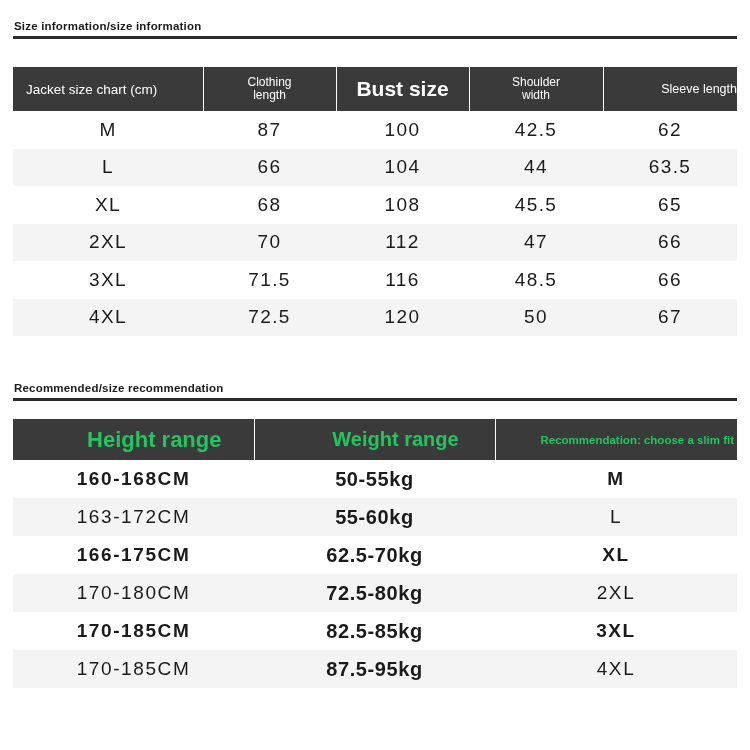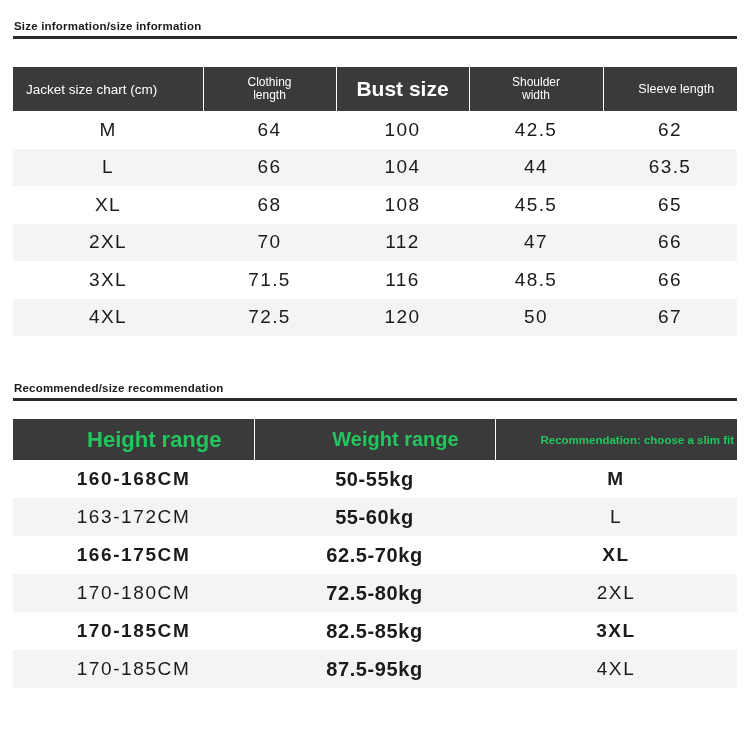--- a/index.html
+++ b/index.html
@@ -58,21 +58,21 @@
     vertical-align: middle;
     text-align: center;
     font-weight: 400;
     border-right: 1px solid #ffffff;
   }
   .t1 thead th:last-child { border-right: none; }
   .t1 .th-label   { font-size: 13.5px; text-align: left; padding-left: 13px; }
   .t1 .th-small   { font-size: 12px; line-height: 13px; }
   .t1 .th-big     { font-size: 21px; font-weight: 700; }
   .t1 .th-plain   { font-size: 12.5px; }
-  .t1 .th-left-pad{ text-align: center; padding-left: 12px; }
+  .t1 .th-left-pad{ text-align: right; padding-left: 12px; }
 
   .t1 tbody td {
     height: 37.5px;
     text-align: center;
     vertical-align: middle;
     font-size: 19px;
     letter-spacing: 1.4px;
     color: #1b1b1b;
     font-weight: 400;
   }
@@ -140,21 +140,21 @@
         <th class="th-small">
           <div>Shoulder</div>
           <div>width</div>
         </th>
         <th class="th-plain th-left-pad">Sleeve length</th>
       </tr>
     </thead>
     <tbody>
       <tr class="odd">
         <td>M</td>
-        <td>64</td>
+        <td>87</td>
         <td>100</td>
         <td>42.5</td>
         <td>62</td>
       </tr>
       <tr class="even">
         <td>L</td>
         <td>66</td>
         <td>104</td>
         <td>44</td>
         <td>63.5</td>

